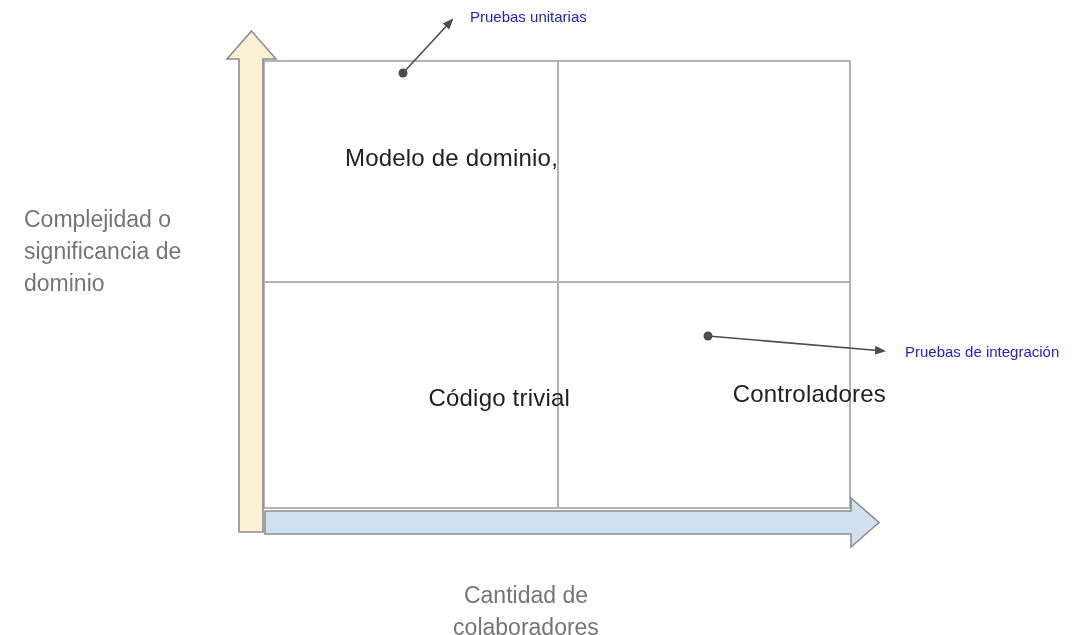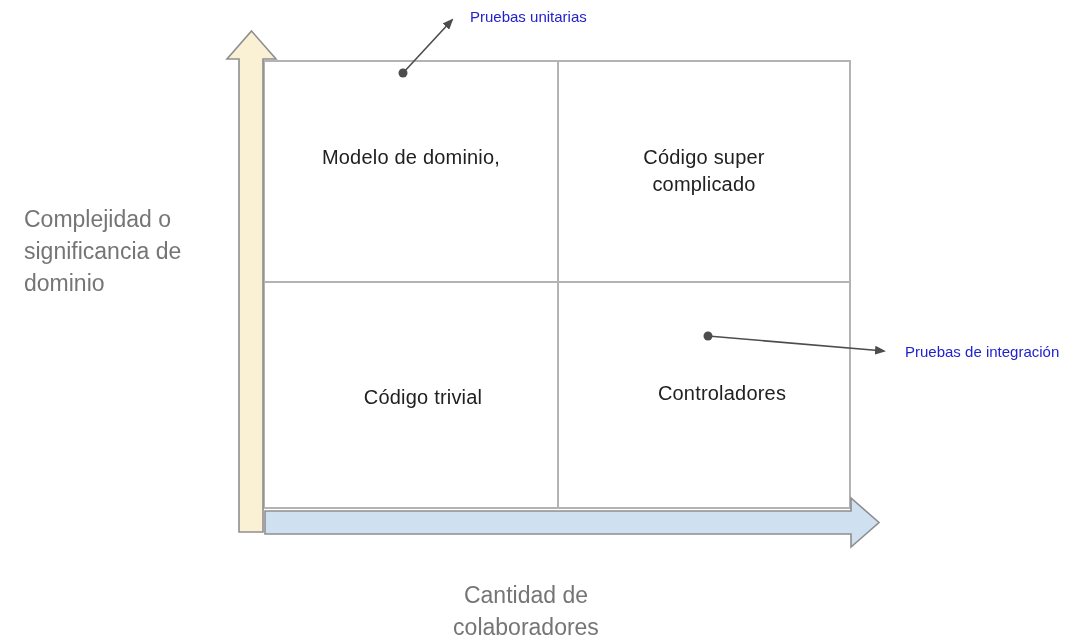--- a/index.html
+++ b/index.html
@@ -14,24 +14,24 @@
     background: #ffffff;
     overflow: hidden;
   }
   .layer-svg {
     position: absolute;
     left: 0; top: 0;
     width: 1080px; height: 635px;
   }
   .label { position: absolute; }
   .quadrant-label {
-    font-size: 20px;
+    font-size: 24px;
     line-height: 27px;
     color: #212121;
-    text-align: center;
+    text-align: right;
     letter-spacing: 0.2px;
   }
   .quadrant-label span { display: block; }
   .axis-label {
     font-size: 23px;
     line-height: 32px;
     color: #757575;
   }
   .axis-label span { display: block; }
   .axis-label.x { text-align: center; margin-top: 17px; }
@@ -74,24 +74,20 @@
     <circle cx="403" cy="73" r="4.5" fill="#4d4d4d"></circle>
     <line x1="403" y1="73" x2="452" y2="20" stroke-width="1.6" marker-end="url(#arrowhead)" stroke="#4d4d4d"></line>
 
     <circle cx="708" cy="336" r="4.5" fill="#4d4d4d"></circle>
     <line x1="708" y1="336" x2="884" y2="351" stroke-width="1.6" marker-end="url(#arrowhead)" stroke="#4d4d4d"></line>
   </svg>
 
   <div id="q-tl" class="label quadrant-label">
     <span>Modelo de dominio,</span>
   </div>
-  <div id="q-tr" class="label quadrant-label">
-    <span>Código super</span>
-    <span>complicado</span>
-  </div>
   <div id="q-bl" class="label quadrant-label">
     <span>Código trivial</span>
   </div>
   <div id="q-br" class="label quadrant-label">
     <span>Controladores</span>
   </div>
 
   <div id="y-axis-label" class="label axis-label">
     <span>Complejidad o</span>
     <span>significancia de</span>

